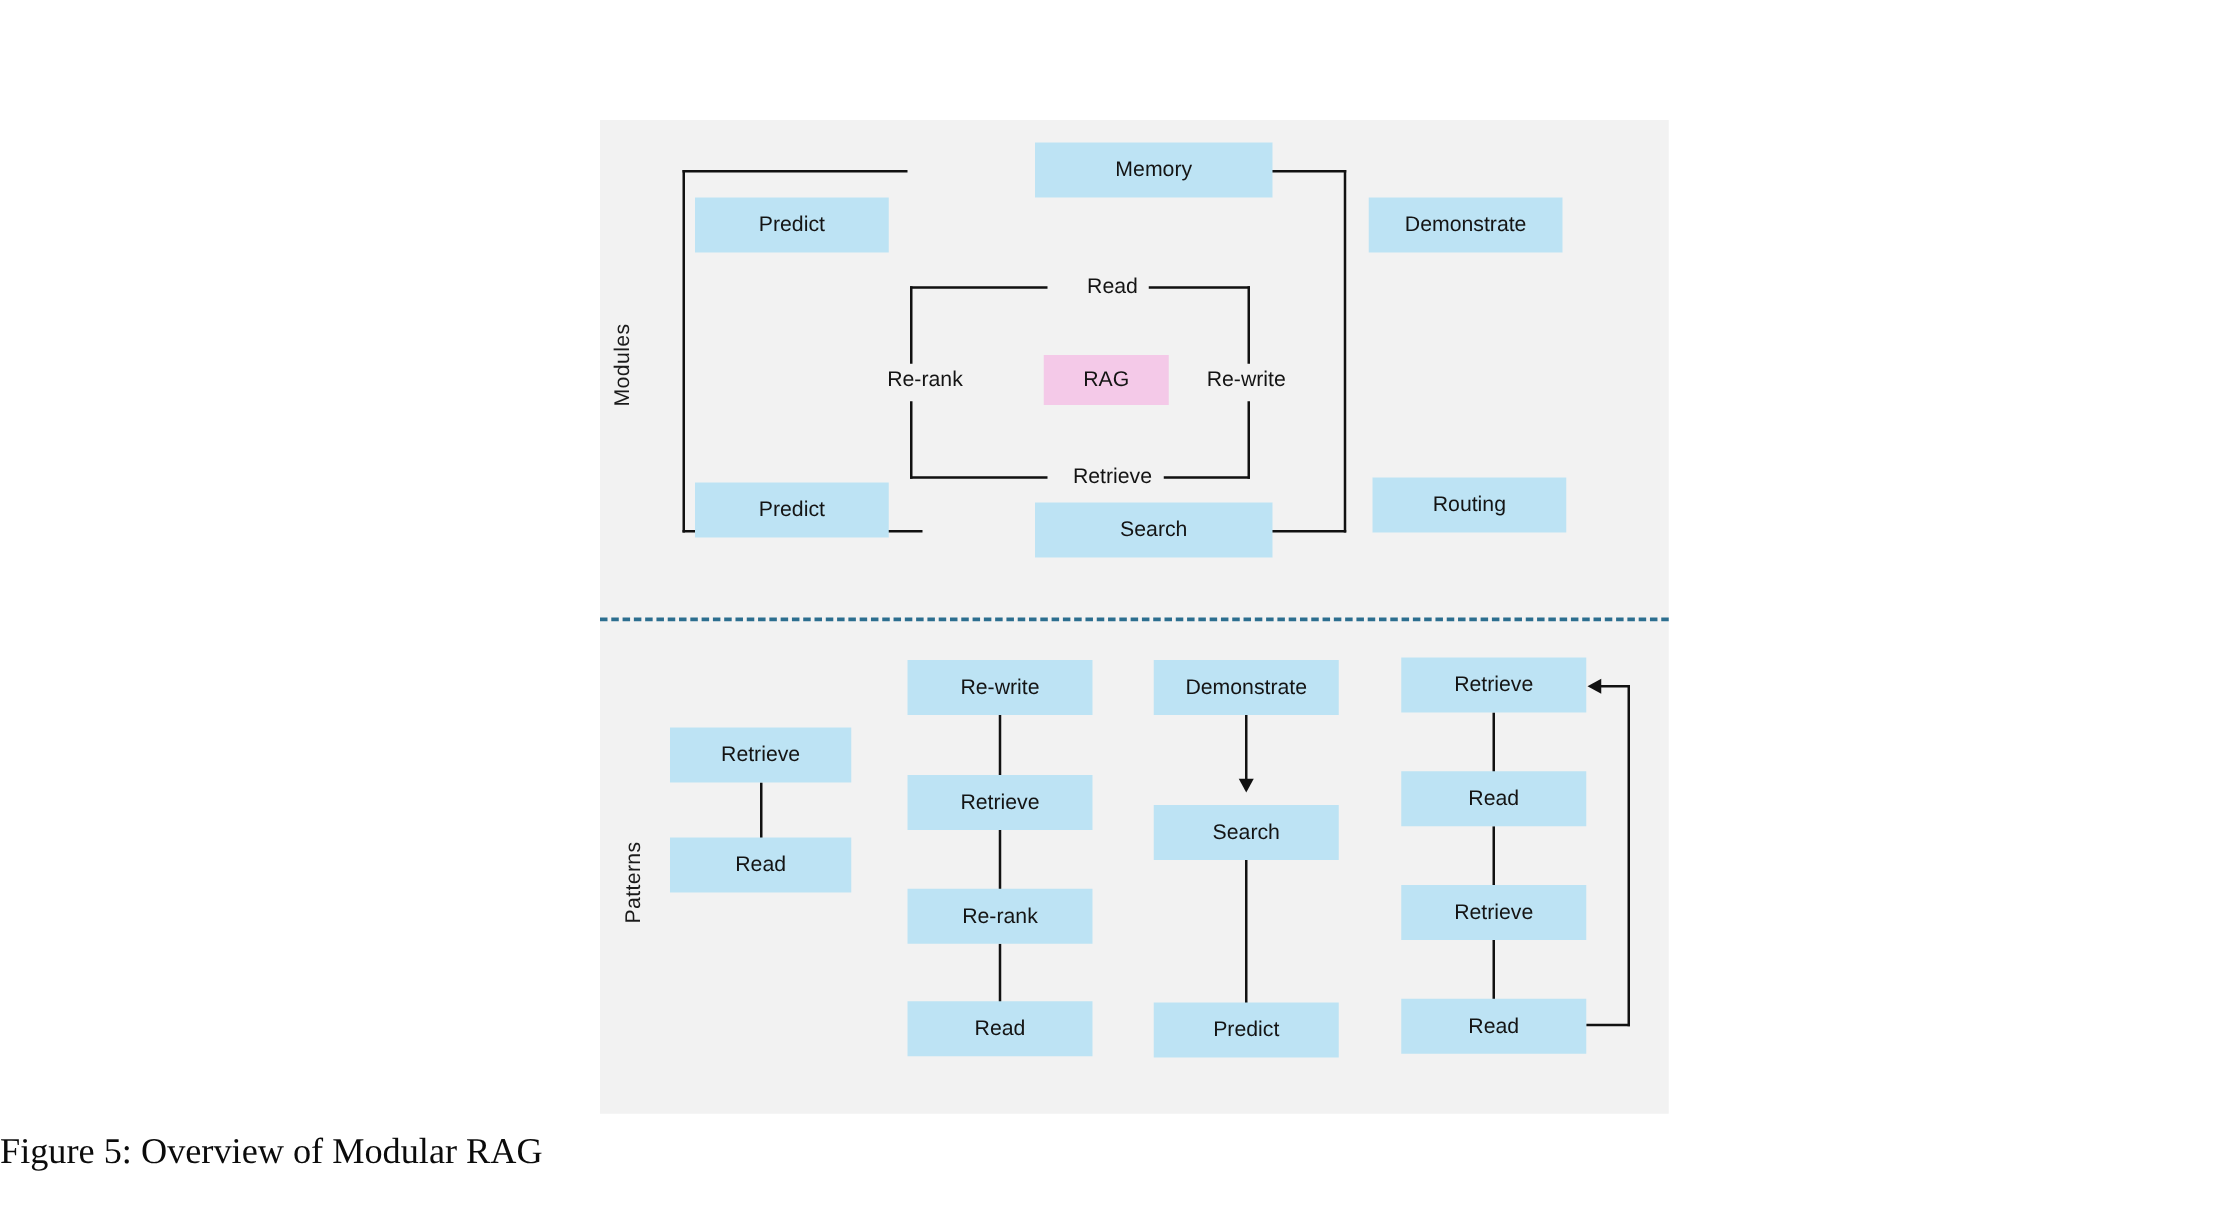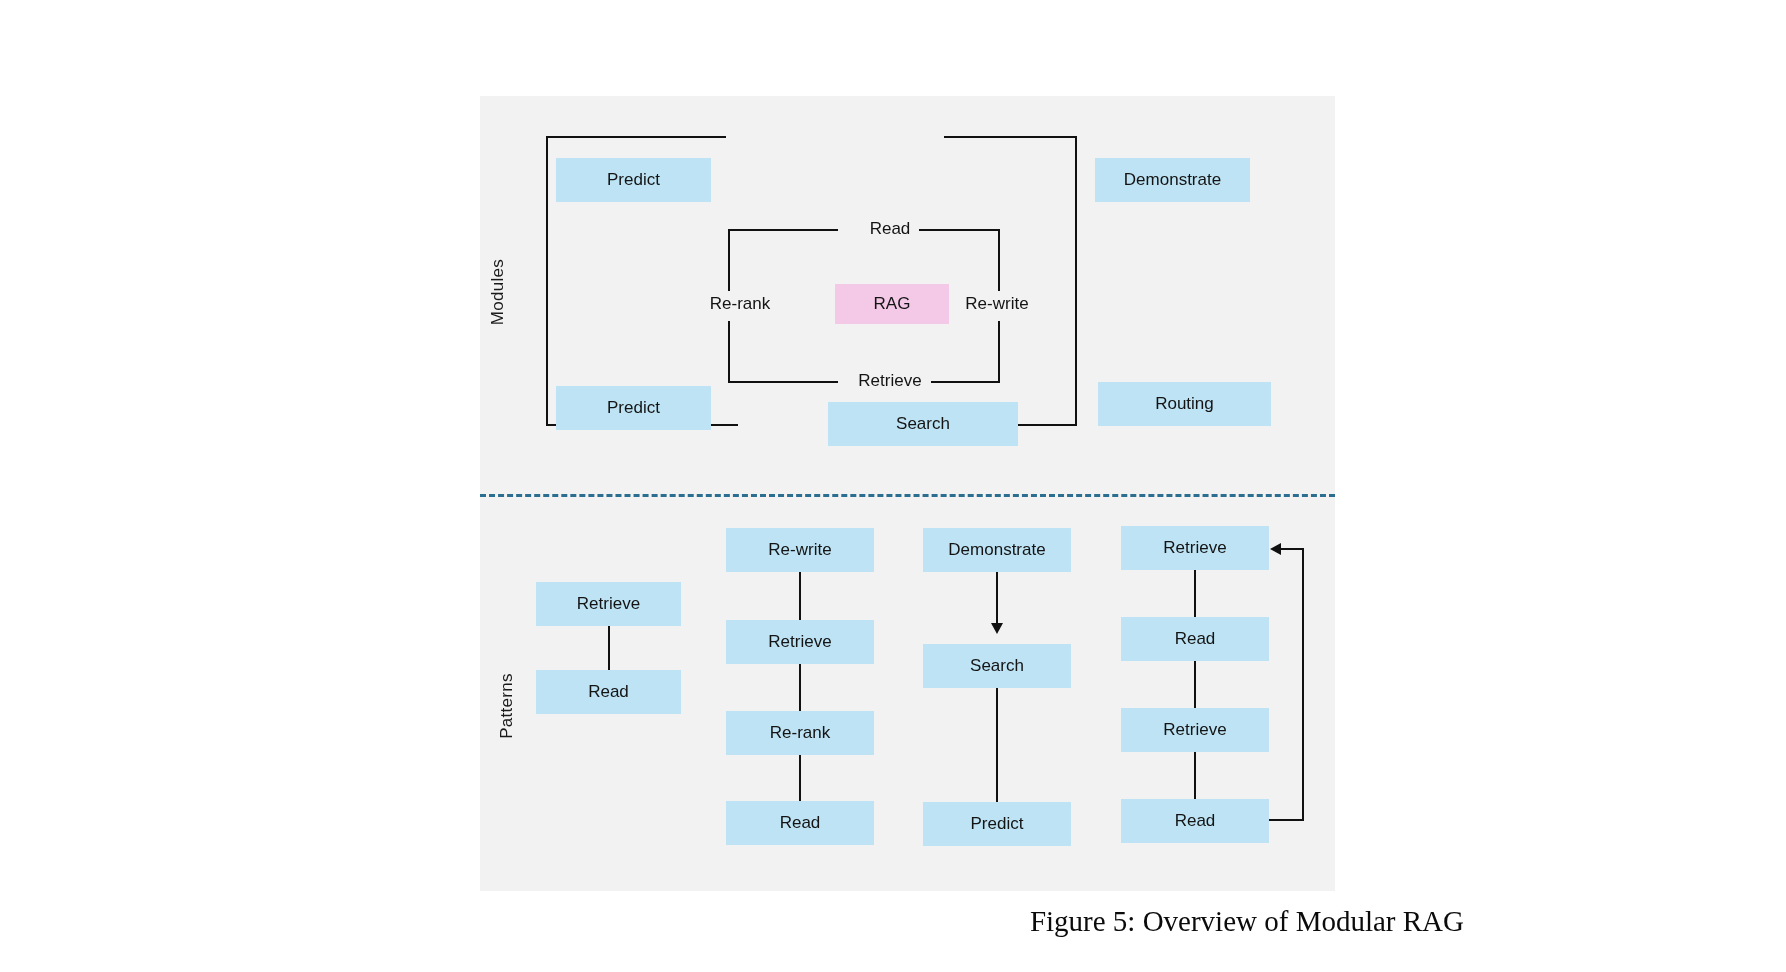--- a/index.html
+++ b/index.html
@@ -112,21 +112,21 @@
     border-bottom: 6px solid transparent;
     border-right: 11px solid #111111;
   }
 
   
   #caption {
     position: absolute;
     left: 0;
     top: 905px;
     width: 1464px;
-    text-align: right;
+    text-align: left;
     font-family: "Liberation Serif", serif;
     font-size: 29px;
     color: #0b0b0b;
   }
 </style>
 </head>
 <body>
 
 <div id="figure-root">
 
@@ -145,42 +145,45 @@
       <div class="line h" style="left:248px; top:133px; width:110px;"></div>
       <div class="line v" style="left:248px; top:133px; height:62px;"></div>
       <div class="line v" style="left:248px; top:225px; height:62px;"></div>
       <div class="line h" style="left:248px; top:285px; width:110px;"></div>
 
       <div class="line h" style="left:412px; top:133px; width:108px;"></div>
       <div class="line v" style="left:518px; top:133px; height:62px;"></div>
       <div class="line v" style="left:518px; top:225px; height:62px;"></div>
       <div class="line h" style="left:412px; top:285px; width:108px;"></div>
 
+      <div class="node" style="left:348px; top:18px; width:190px; height:44px;">
+        <span class="node-label">Memory</span>
+      </div>
 
       <div class="node" style="left:76px; top:62px; width:155px; height:44px;">
         <span class="node-label">Predict</span>
       </div>
 
       <div class="node" style="left:615px; top:62px; width:155px; height:44px;">
         <span class="node-label">Demonstrate</span>
       </div>
 
       <div class="node" style="left:76px; top:290px; width:155px; height:44px;">
         <span class="node-label">Predict</span>
       </div>
 
-      <div class="node" style="left:618px; top:286px; width:173px; height:44px;">
+      <div class="node" style="left:618px; top:286px; width:155px; height:44px;">
         <span class="node-label">Routing</span>
       </div>
 
       <div class="node" style="left:348px; top:306px; width:190px; height:44px;">
         <span class="node-label">Search</span>
       </div>
 
-      <div class="node core" style="left:355px; top:188px; width:114px; height:40px;">
+      <div class="node core" style="left:355px; top:188px; width:100px; height:40px;">
         <span class="node-label">RAG</span>
       </div>
 
       <div class="node plain" style="left:335px; top:118px; width:150px; height:30px;">
         <span class="node-label">Read</span>
       </div>
 
       <div class="node plain" style="left:200px; top:193px; width:120px; height:30px;">
         <span class="node-label">Re-rank</span>
       </div>

